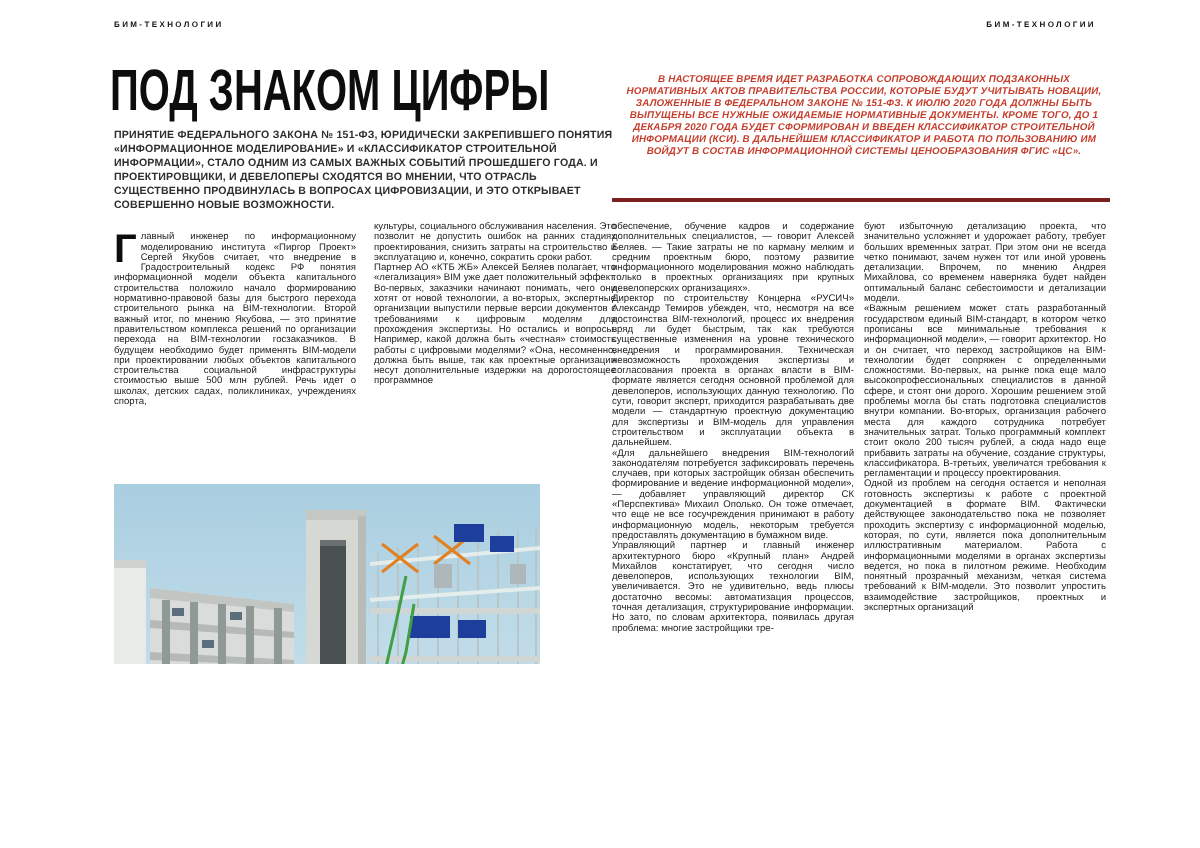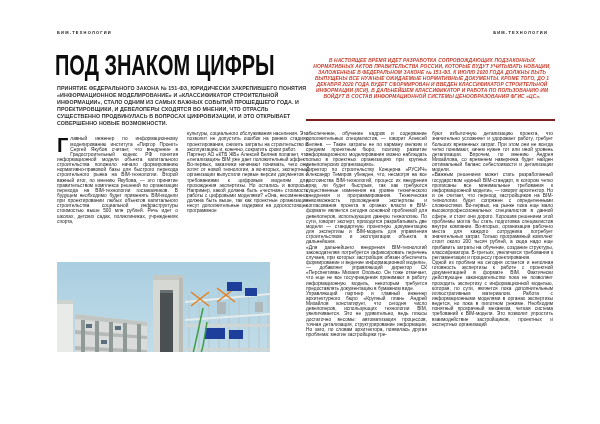--- a/index.html
+++ b/index.html
@@ -1,18 +1,18 @@
 <!DOCTYPE html>
 <html><head>
 <meta charset="utf-8">
 <style>
   * { margin:0; padding:0; box-sizing:border-box; }
   html,body { background:#ffffff; }
   body { font-family:"Liberation Sans", sans-serif; }
-  .spread { position:relative; width:600px; height:332px; background:#ffffff; overflow:hidden;margin-top:20px; }
+  .spread { position:relative; width:600px; height:332px; background:#ffffff; overflow:hidden; }
 
   
   .tiny { position:absolute; overflow:hidden; }
   .tiny > .inner {
     width:200%;
     transform:scale(.5);
     transform-origin:0 0;
     color:#1d1d1d;
   }
 

